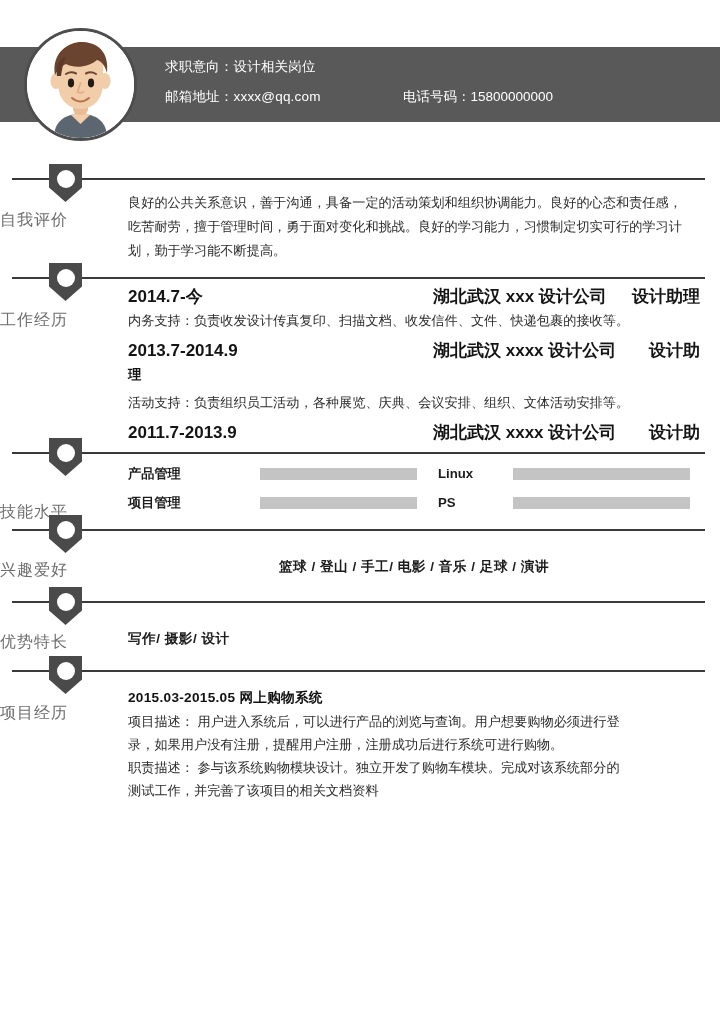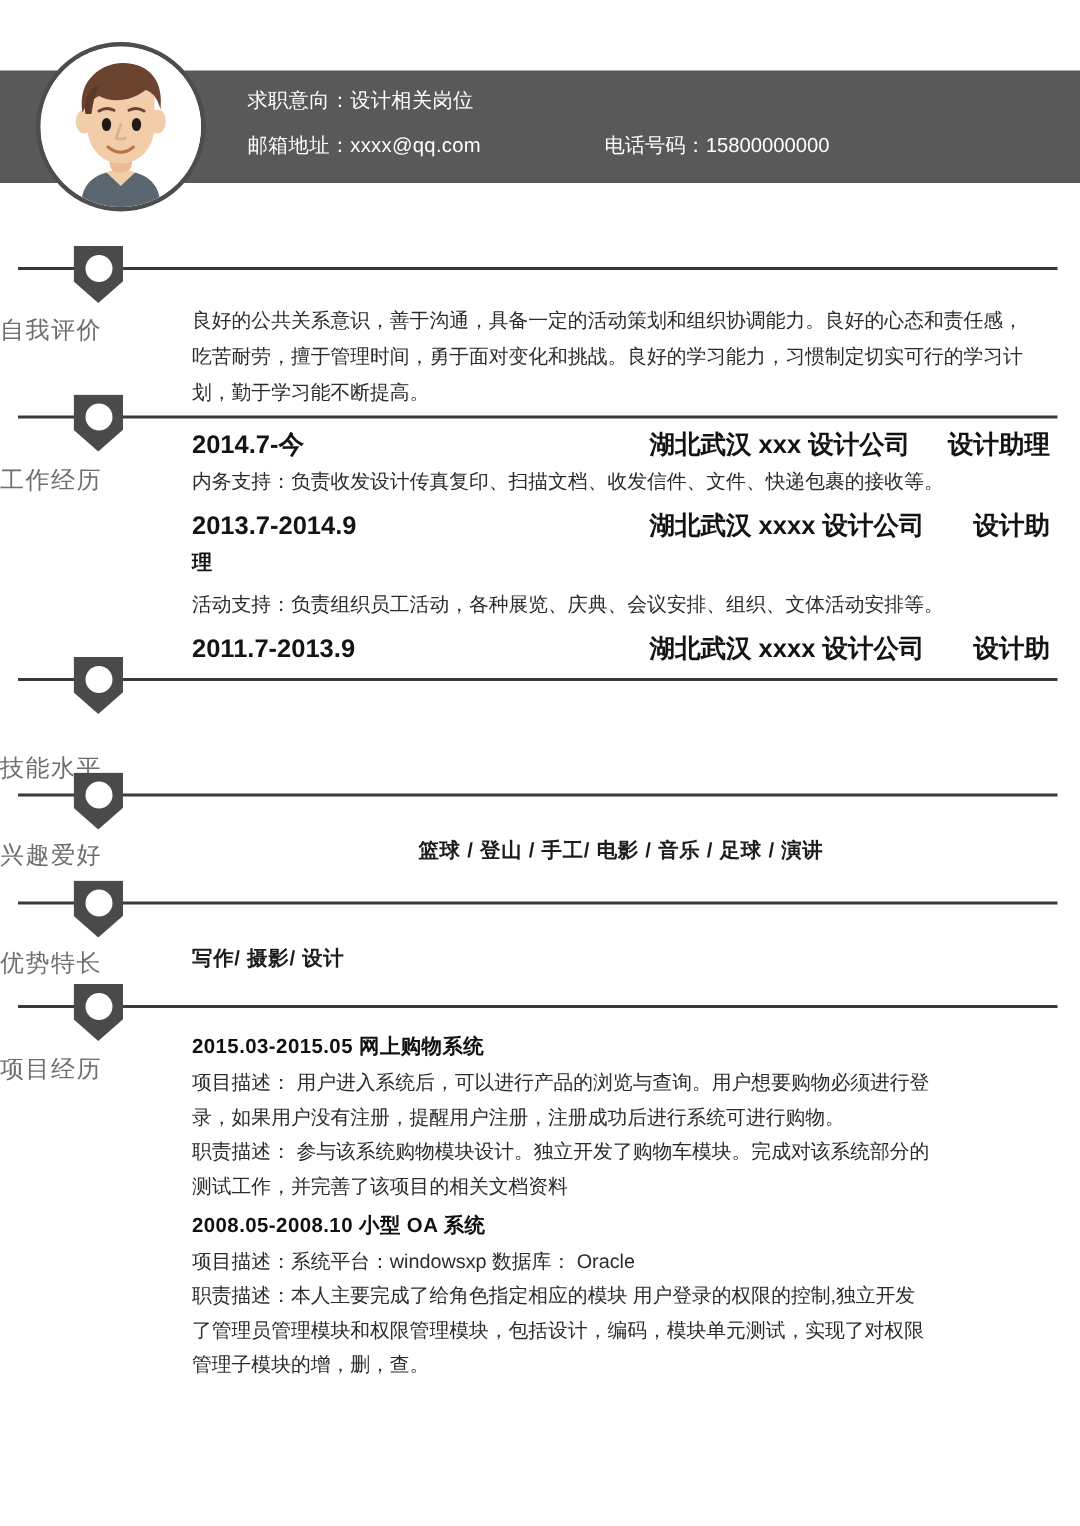--- a/index.html
+++ b/index.html
@@ -250,21 +250,21 @@
       <path d="M53.5 52 L50.5 61 q3 1.6 6 0" stroke="#dfae86" stroke-width="1.8" fill="none" stroke-linecap="round"></path>
 
       <path d="M45 67 q8.5 7 17 0" stroke="#b9744f" stroke-width="2" fill="none" stroke-linecap="round"></path>
     </svg>
   </div>
 
   <div class="section" style="top:178px;">
     <div class="divider"></div>
     <div class="marker"></div>
     <div class="sec-label" style="top:32px;">自我评价</div>
-    <div class="sec-body" style="top:24px; width:554px;font-family:Liberation Serif, serif;">
+    <div class="sec-body" style="top:13px; width:554px;font-family:Liberation Serif, serif;">
       <p class="para">良好的公共关系意识，善于沟通，具备一定的活动策划和组织协调能力。良好的心态和责任感，吃苦耐劳，擅于管理时间，勇于面对变化和挑战。良好的学习能力，习惯制定切实可行的学习计划，勤于学习能不断提高。</p>
     </div>
   </div>
 
   <div class="section" style="top:277px;">
     <div class="divider"></div>
     <div class="marker"></div>
     <div class="sec-label" style="top:33px;">工作经历</div>
 
     <div class="sec-body" style="top:8px;">
@@ -296,20 +296,42 @@
         </div>
       </div>
     </div>
   </div>
 
   <div class="section" style="top:452px;">
     <div class="divider"></div>
     <div class="marker"></div>
     <div class="sec-label" style="top:50px;">技能水平</div>
 
+    <div class="sec-body skill-grid" style="top:12px;">
+      <div class="skill-row">
+        <span class="sk-name col-a">产品管理</span>
+        <span class="sk-bar col-a">
+          <span class="sk-fill" style="width: 85%;"></span>
+        </span>
+        <span class="sk-name col-b">Linux</span>
+        <span class="sk-bar col-b">
+          <span class="sk-fill" style="width: 72%;"></span>
+        </span>
+      </div>
+      <div class="skill-row">
+        <span class="sk-name col-a">项目管理</span>
+        <span class="sk-bar col-a">
+          <span class="sk-fill" style="width: 78%;"></span>
+        </span>
+        <span class="sk-name col-b">PS</span>
+        <span class="sk-bar col-b">
+          <span class="sk-fill" style="width: 87%;"></span>
+        </span>
+      </div>
+    </div>
   </div>
 
   <div class="section" style="top:529px;">
     <div class="divider"></div>
     <div class="marker"></div>
     <div class="sec-label" style="top:31px;">兴趣爱好</div>
     <div class="sec-body" style="top:27px;text-align:center;">
       <div class="inline-list">篮球 / 登山 / 手工/ 电影 / 音乐 / 足球 / 演讲</div>
     </div>
   </div>
@@ -329,23 +351,16 @@
     <div class="sec-label" style="top:33px;">项目经历</div>
 
     <div class="sec-body" style="top:15px;">
       <div>
         <div class="proj-title">2015.03-2015.05  网上购物系统</div>
         <div class="proj-line">项目描述： 用户进入系统后，可以进行产品的浏览与查询。用户想要购物必须进行登</div>
         <div class="proj-line">录，如果用户没有注册，提醒用户注册，注册成功后进行系统可进行购物。</div>
         <div class="proj-line">职责描述： 参与该系统购物模块设计。独立开发了购物车模块。完成对该系统部分的</div>
         <div class="proj-line">测试工作，并完善了该项目的相关文档资料</div>
       </div>
-      <div style="margin-top:2px;">
-        <div class="proj-title">2008.05-2008.10  小型 OA 系统</div>
-        <div class="proj-line">项目描述：系统平台：windowsxp 数据库： Oracle</div>
-        <div class="proj-line">职责描述：本人主要完成了给角色指定相应的模块 用户登录的权限的控制,独立开发</div>
-        <div class="proj-line">了管理员管理模块和权限管理模块，包括设计，编码，模块单元测试，实现了对权限</div>
-        <div class="proj-line">管理子模块的增，删，查。</div>
-      </div>
     </div>
   </div>
 
 </div>
 
 </body></html>

